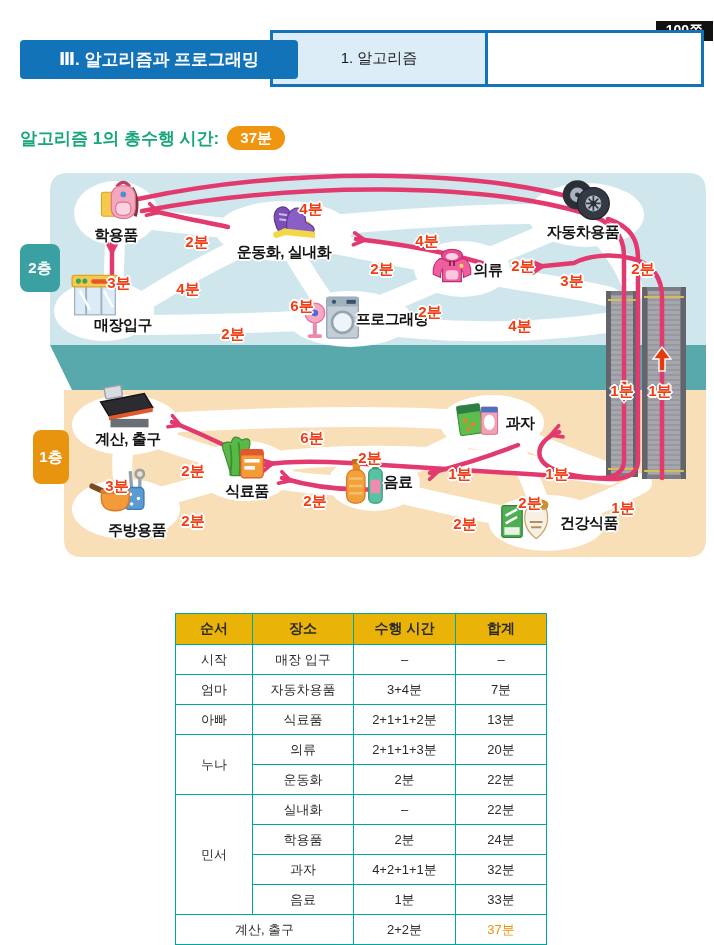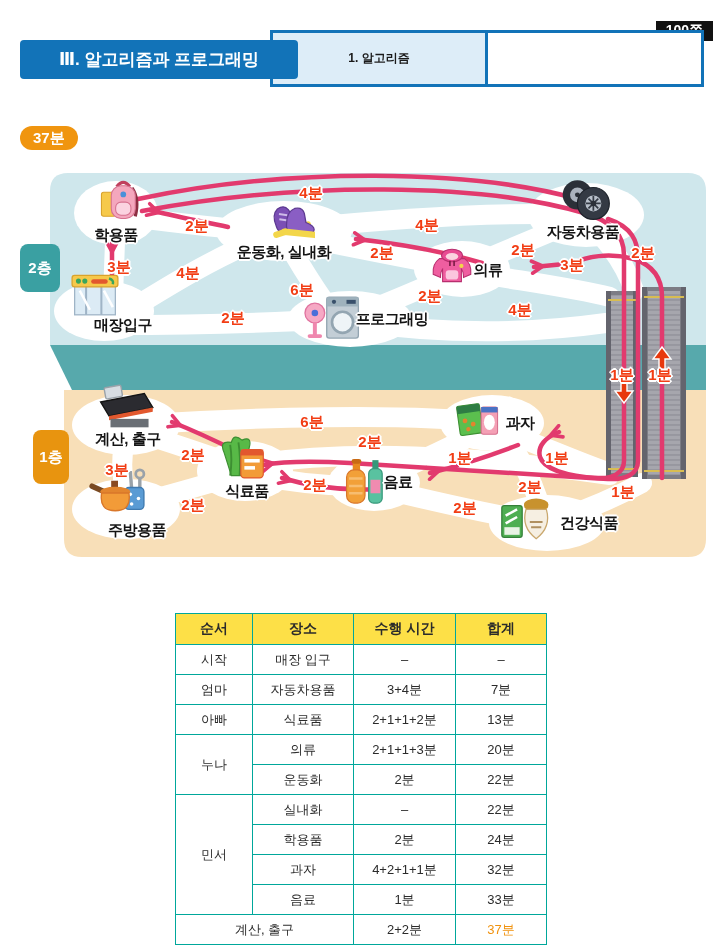--- a/index.html
+++ b/index.html
@@ -8,21 +8,21 @@
   #page{position:absolute;inset:0;}
 
   
   .page-badge{position:absolute;top:21px;right:1px;background:#121212;color:#fff;
     font-weight:bold;font-size:14px;padding:1px 10px;}
 
   
   .header-box{position:absolute;left:270px;top:30px;width:434px;height:57px;
     border:3px solid #1273b8;display:flex;box-sizing:border-box;background:#fff;}
   .header-cell{display:flex;align-items:center;justify-content:center;
-    font-size:12px;font-weight:bold;color:#1a1a1a;}
+    font-size:15px;font-weight:normal;color:#1a1a1a;}
   .header-cell.chapter{width:212px;background:#ddedf8;border-right:3px solid #1273b8;}
   .header-cell.section{flex:1;background:#fff;}
   .header-pill{position:absolute;left:20px;top:40px;width:278px;height:39px;
     background:#1273b8;border-radius:4px;color:#fff;font-size:17px;font-weight:bold;
     display:flex;align-items:center;justify-content:center;z-index:3;}
 
   
   .subtitle{position:absolute;left:20px;top:126px;display:flex;align-items:center;gap:8px;}
   .subtitle-label{color:#16a57c;font-size:17px;font-weight:bold;}
   .subtitle-badge{background:#f0950f;color:#fff;font-size:15px;font-weight:bold;
@@ -31,51 +31,52 @@
   
   .map{position:absolute;left:50px;top:173px;width:656px;height:384px;}
   .map svg.bg{position:absolute;left:0;top:0;}
   #dept-layer,#time-layer{position:absolute;left:0;top:0;width:656px;height:384px;pointer-events:none;}
   .dept-icon{position:absolute;}
   .dept-label{position:absolute;transform:translate(-50%,-50%);font-size:15px;font-weight:bold;
     color:#141414;white-space:nowrap;letter-spacing:-0.5px;
     text-shadow:-2px 0 #fff,2px 0 #fff,0 -2px #fff,0 2px #fff,-1px -1px #fff,1px 1px #fff,-1px 1px #fff,1px -1px #fff;}
   .time-label{position:absolute;transform:translate(-50%,-50%);font-size:15px;font-weight:bold;
     color:#f23d14;white-space:nowrap;
-    text-shadow:-2px 0 #fff,2px 0 #fff,0 -2px #fff,0 2px #fff,-1px -1px #fff,1px 1px #fff,-1px 1px #fff,1px -1px #fff;}
+    text-shadow:-2px 0 #fff,2px 0 #fff,0 -2px #fff,0 2px #fff,-1px -1px #fff,1px 1px #fff,-1px 1px #fff,1px -1px #fff;margin-top:16px;}
 
   
   .floor-badge{position:absolute;color:#fff;font-weight:bold;font-size:15px;
     display:flex;align-items:center;justify-content:center;border-radius:8px;z-index:4;}
   .floor-badge.f2{left:20px;top:244px;width:40px;height:48px;background:#3aa0a2;}
   .floor-badge.f1{left:33px;top:430px;width:36px;height:54px;background:#e8940f;}
 
   
   .algo-table{position:absolute;left:175px;top:613px;border-collapse:collapse;table-layout:fixed;}
   .algo-table th,.algo-table td{border:1.6px solid #00a79b;text-align:center;vertical-align:middle;
     font-size:13px;color:#2b2b2b;padding:0;}
-  .algo-table th{background:#fde047;font-weight:bold;height:30px;font-size:14px;}
+  .algo-table th{background:#eab308;font-weight:bold;height:30px;font-size:14px;}
   .algo-table td{height:29px;background:#fff;}
   .algo-table tr.footer td{font-weight:normal;}
   .algo-table td.total-final{color:#f0920e;font-weight:bold;}
   .algo-table{border-bottom:3px solid #00a79b;}
 </style>
 </head>
 <body>
 
 <div id="page">
 
   <div class="page-badge">100쪽</div>
 
   <div class="header-box">
     <div class="header-cell chapter">1. 알고리즘</div>
   </div>
   <div class="header-pill">Ⅲ. 알고리즘과 프로그래밍</div>
 
   <div class="subtitle">
+    <span class="subtitle-label">알고리즘 1의 총수행 시간:</span>
     <span class="subtitle-badge">37분</span>
   </div>
 
   <svg width="0" height="0" style="position:absolute" aria-hidden="true">
     <defs>
       <symbol id="sym-backpack-icon" viewBox="0 0 44 44">
         <rect x="5" y="14" width="13" height="22" rx="2" fill="#f6c94a" stroke="#d9a32c"></rect>
         <path d="M33,10 q7,10 3,26" fill="none" stroke="#8c2f42" stroke-width="3"></path>
         <path d="M19,9 q6,-8 12,0" fill="none" stroke="#c0405e" stroke-width="3"></path>
         <rect x="14" y="8" width="22" height="30" rx="9" fill="#f4a7bd" stroke="#d6728f"></rect>

